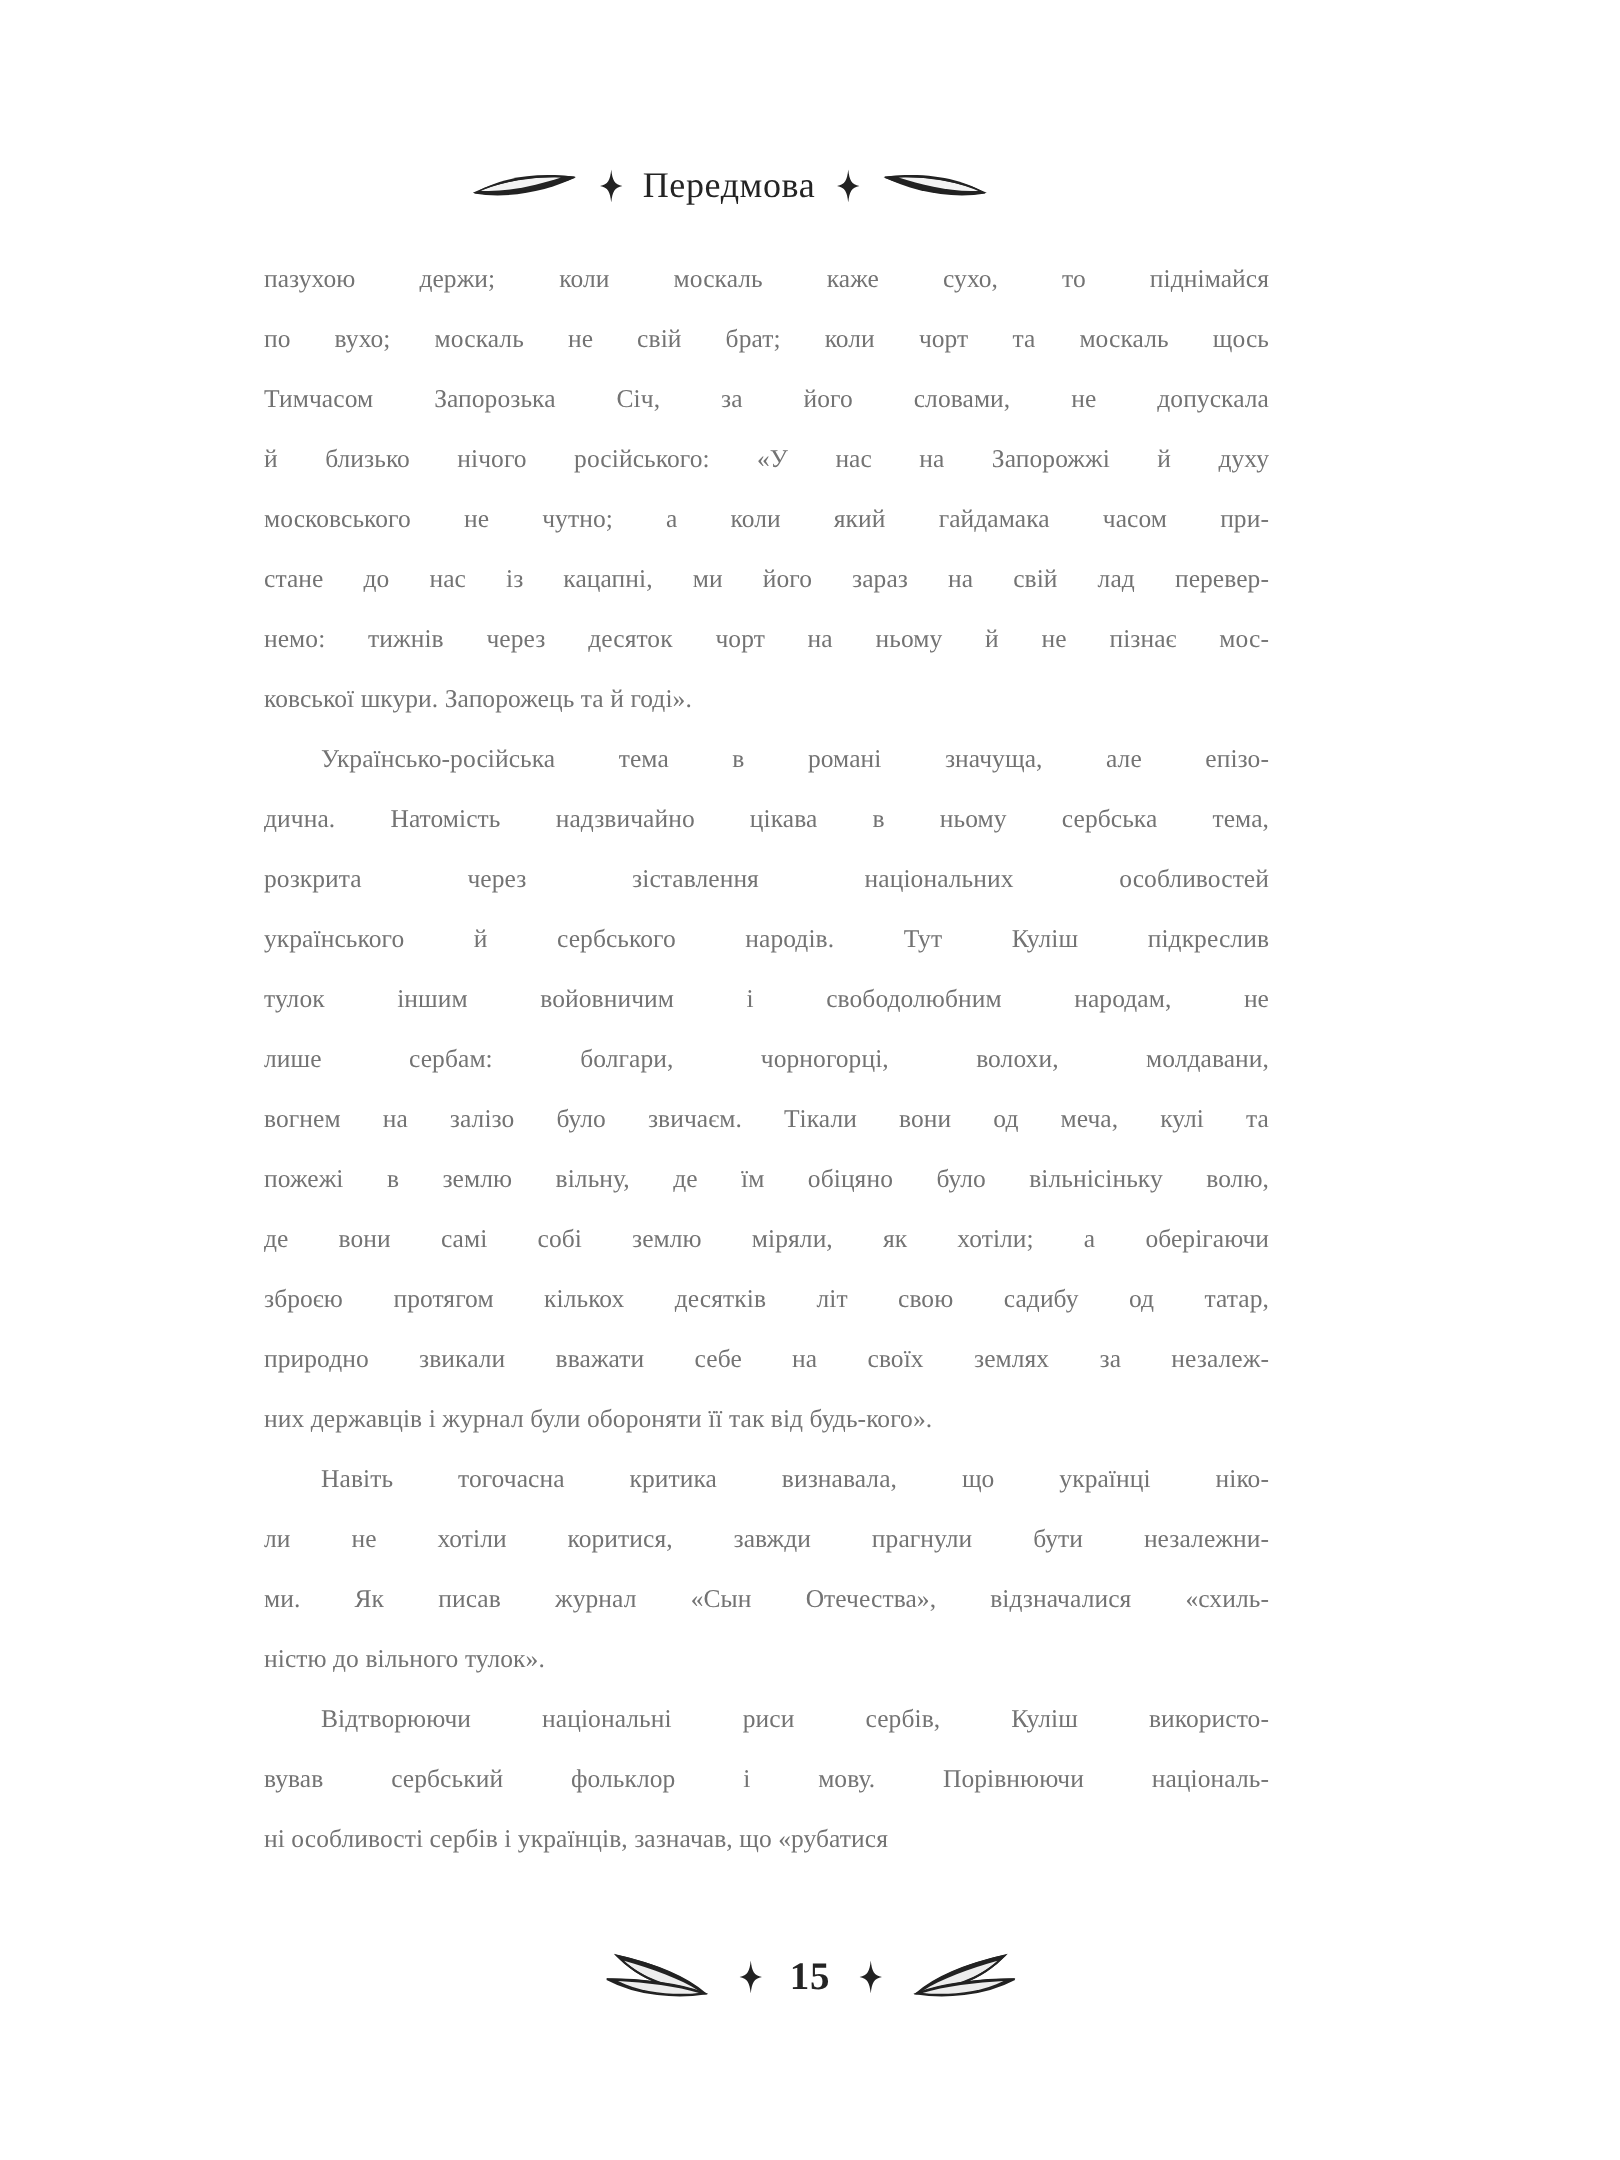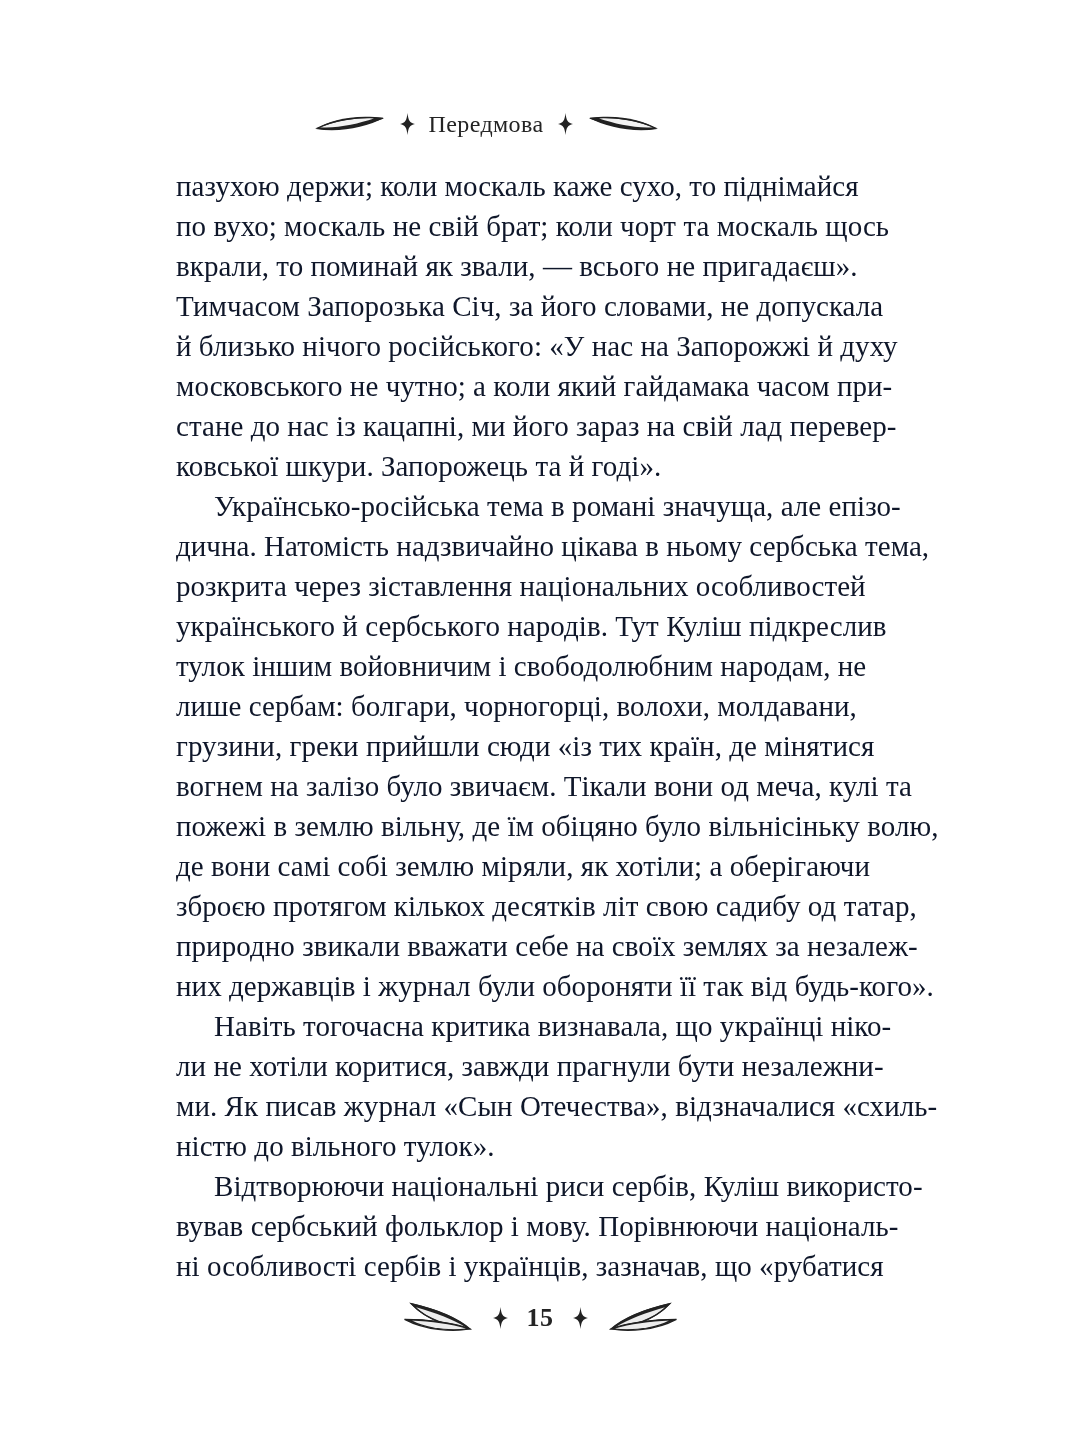--- a/index.html
+++ b/index.html
@@ -57,24 +57,24 @@
   
   .body-col {
     position: absolute;
     left: 176px;
     top: 166px;
     width: 670px;
   }
 
   .para {
     margin: 0;
-    font-size: 29px;
+    font-size: 17px;
     line-height: 40px;
     text-align: justify;
-    color: #0f172a;
+    color: #737373;
     letter-spacing: 0.05px;
   }
 
   .para .ln {
     display: block;
     text-align: justify;
     text-align-last: justify;
     white-space: nowrap;
   }
 
@@ -154,35 +154,34 @@
         <path d="M66 16.2 C 52 10.5, 32 6.2, 12 7.4 C 28 12.6, 48 17.4, 66 16.2 Z" fill="#ffffff" opacity="0.95"></path>
         <path d="M69 17.3 C 54 10.2, 30 4.6, 3 7.2 C 22 14.6, 48 20.4, 69 17.3 Z" fill="none" stroke="#222222" stroke-width="1.1"></path>
       </svg>
     </span>
   </div>
 
   <div class="body-col">
     <p class="para" id="p0">
         <span class="ln">пазухою держи; коли москаль каже сухо, то піднімайся</span>
         <span class="ln">по вухо; москаль не свій брат; коли чорт та москаль щось</span>
-        <span class="ln">вкрали, то поминай як звали, — всього не пригадаєш».</span>
         <span class="ln">Тимчасом Запорозька Січ, за його словами, не допускала</span>
         <span class="ln">й близько нічого російського: «У нас на Запорожжі й духу</span>
         <span class="ln">московського не чутно; а коли який гайдамака часом при-</span>
         <span class="ln">стане до нас із кацапні, ми його зараз на свій лад перевер-</span>
+        <span class="ln">немо: тижнів через десяток чорт на ньому й не пізнає мос-</span>
         <span class="ln last">ковської шкури. Запорожець та й годі».</span>
       </p>
     <p class="para" id="p1">
         <span class="ln"><span class="indent"></span>Українсько-російська тема в романі значуща, але епізо-</span>
         <span class="ln">дична. Натомість надзвичайно цікава в ньому сербська тема,</span>
         <span class="ln">розкрита через зіставлення національних особливостей</span>
         <span class="ln">українського й сербського народів. Тут Куліш підкреслив</span>
         <span class="ln">тулок іншим войовничим і свободолюбним народам, не</span>
         <span class="ln">лише сербам: болгари, чорногорці, волохи, молдавани,</span>
-        <span class="ln">грузини, греки прийшли сюди «із тих країн, де мінятися</span>
         <span class="ln">вогнем на залізо було звичаєм. Тікали вони од меча, кулі та</span>
         <span class="ln">пожежі в землю вільну, де їм обіцяно було вільнісіньку волю,</span>
         <span class="ln">де вони самі собі землю міряли, як хотіли; а оберігаючи</span>
         <span class="ln">зброєю протягом кількох десятків літ свою садибу од татар,</span>
         <span class="ln">природно звикали вважати себе на своїх землях за незалеж-</span>
         <span class="ln last">них державців і журнал були обороняти її так від будь-кого».</span>
       </p>
     <p class="para" id="p2">
         <span class="ln"><span class="indent"></span>Навіть тогочасна критика визнавала, що українці ніко-</span>
         <span class="ln">ли не хотіли коритися, завжди прагнули бути незалежни-</span>

